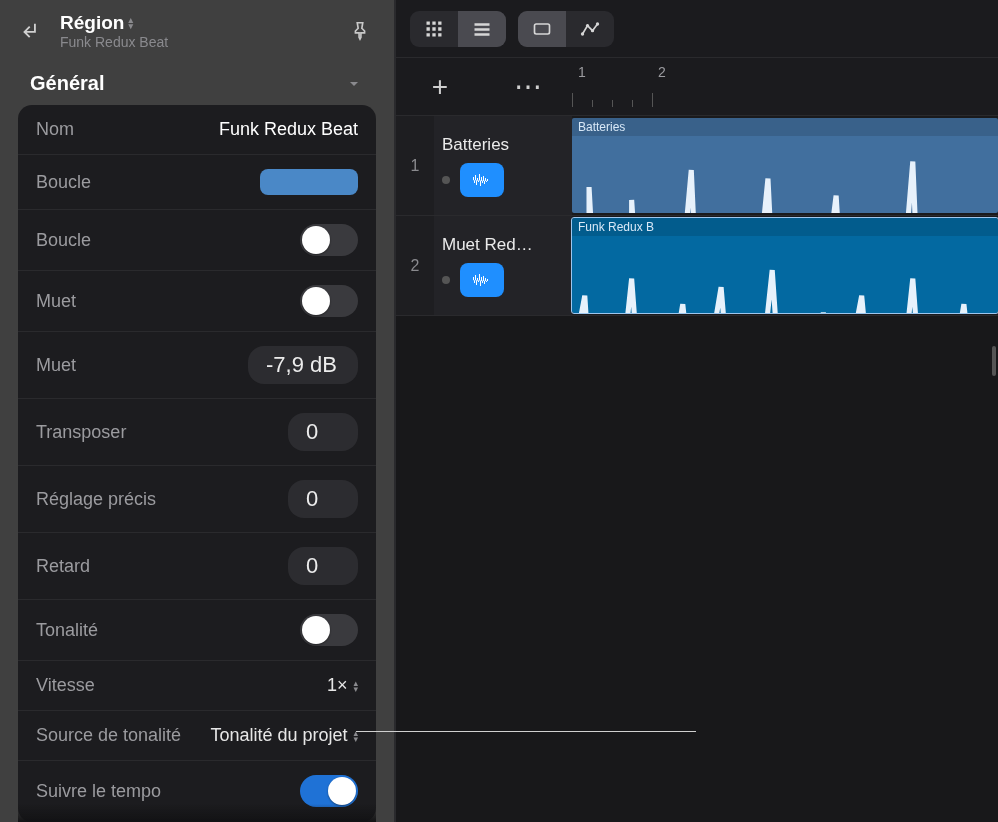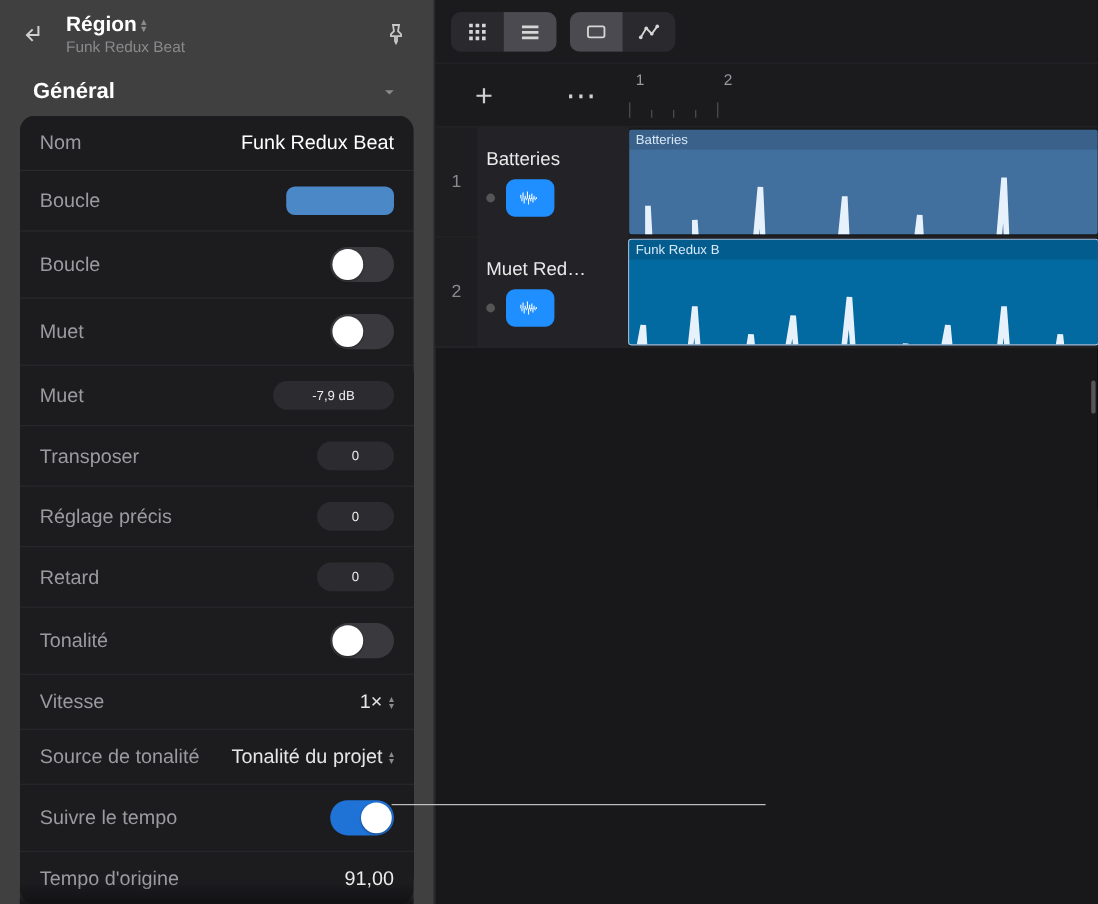--- a/index.html
+++ b/index.html
@@ -21,21 +21,21 @@
   .section-title { font-size: 20px; font-weight: 600; color: #fff; }
   .chev { width: 20px; height: 20px; display: flex; align-items: center; justify-content: center; }
   .chev svg { width: 16px; height: 16px; fill: #8a8a8e; }
 
   .props-card { margin: 0 18px 0 18px; background: #1c1c1f; border-radius: 14px; padding: 0 0; flex: 1; overflow-y: auto; }
   .row { display: flex; align-items: center; justify-content: space-between; padding: 14px 18px; border-bottom: 1px solid #2a2a2d; }
   .row:last-child { border-bottom: none; }
   .row-label { font-size: 18px; color: #9b9b9f; }
   .row-value { font-size: 18px; color: #ececec; }
   .row-value.strong { color: #fff; font-weight: 500; }
-  .row-input { background: #2c2c30; border-radius: 16px; padding: 6px 18px; min-width: 110px; text-align: center; font-size: 12px; color: #ececec; }
+  .row-input { background: #2c2c30; border-radius: 16px; padding: 6px 18px; min-width: 110px; text-align: left; font-size: 22px; color: #ececec; }
   .row-input.small { min-width: 70px; }
 
   .color-swatch { width: 98px; height: 26px; border-radius: 8px; background: #4a88c7; }
 
   .toggle { width: 58px; height: 32px; border-radius: 16px; background: #3a3a3e; position: relative; cursor: pointer; }
   .toggle .knob { position: absolute; top: 2px; left: 2px; width: 28px; height: 28px; border-radius: 50%; background: #fff; box-shadow: 0 1px 2px rgba(0,0,0,.4); transition: none; }
   .toggle.off .knob { left: 2px; }
   .toggle.on { background: #1f72d6; }
   .toggle.on .knob { left: 28px; }
 

